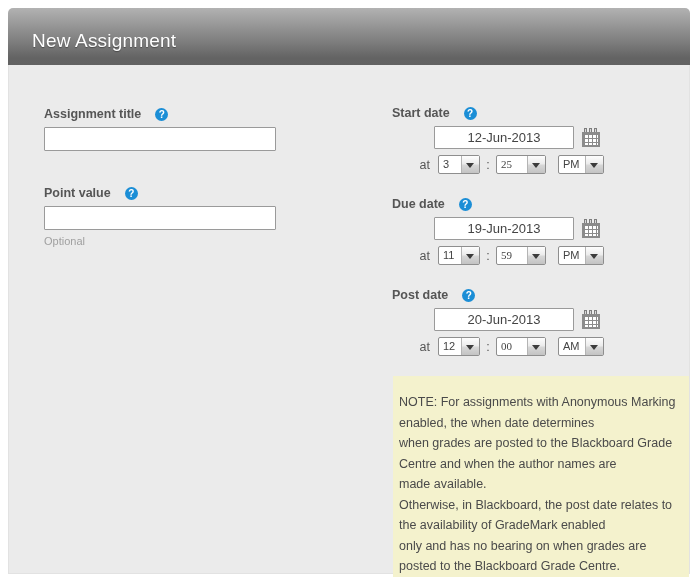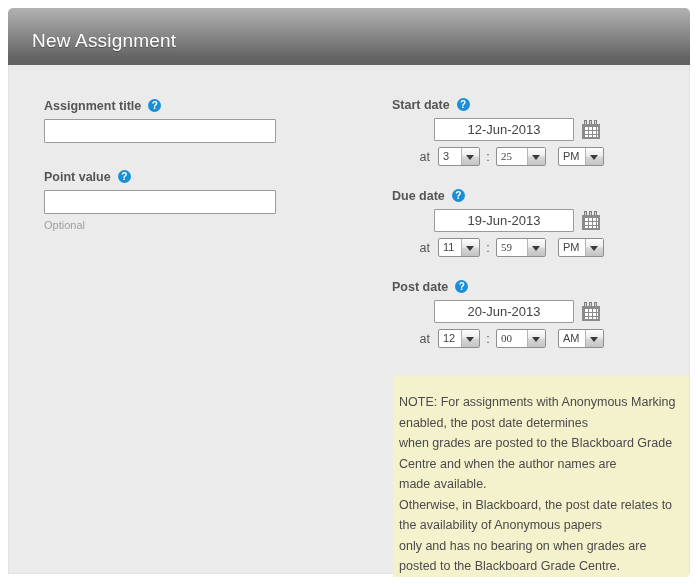--- a/index.html
+++ b/index.html
@@ -64,22 +64,24 @@
     position: absolute;
     left: 35px;
     top: 34px;
     width: 300px;
   }
   .field-label {
     font-size: 12.5px;
     font-weight: bold;
     color: #555555;
     display: flex;
-    gap: 7px;
+    align-items: center;
+    gap: 14px;
     margin-bottom: 6px;
+    margin-top: 8px;
   }
   .help-icon {
     display: inline-block;
     width: 13px;
     height: 13px;
     border-radius: 50%;
     background: #1b8ed6;
     color: #ffffff;
     font-size: 10px;
     font-weight: bold;
@@ -372,24 +374,24 @@
             <span class="sel-val">AM</span>
             <span class="sel-btn"></span>
           </span>
         </div>
       </div>
 
     </div>
 
     <div id="note-box">
       <div class="note-line">NOTE: For assignments with Anonymous Marking</div>
-      <div class="note-line">enabled, the post date determines</div>
+      <div class="note-line">enabled, the when date determines</div>
       <div class="note-line">when grades are posted to the Blackboard Grade</div>
       <div class="note-line">Centre and when the author names are</div>
       <div class="note-line">made available.</div>
       <div class="note-line">Otherwise, in Blackboard, the post date relates to</div>
-      <div class="note-line">the availability of Anonymous papers</div>
+      <div class="note-line">the availability of GradeMark enabled</div>
       <div class="note-line">only and has no bearing on when grades are</div>
       <div class="note-line">posted to the Blackboard Grade Centre.</div>
     </div>
 
   </div>
 </div>
 
 </body></html>

